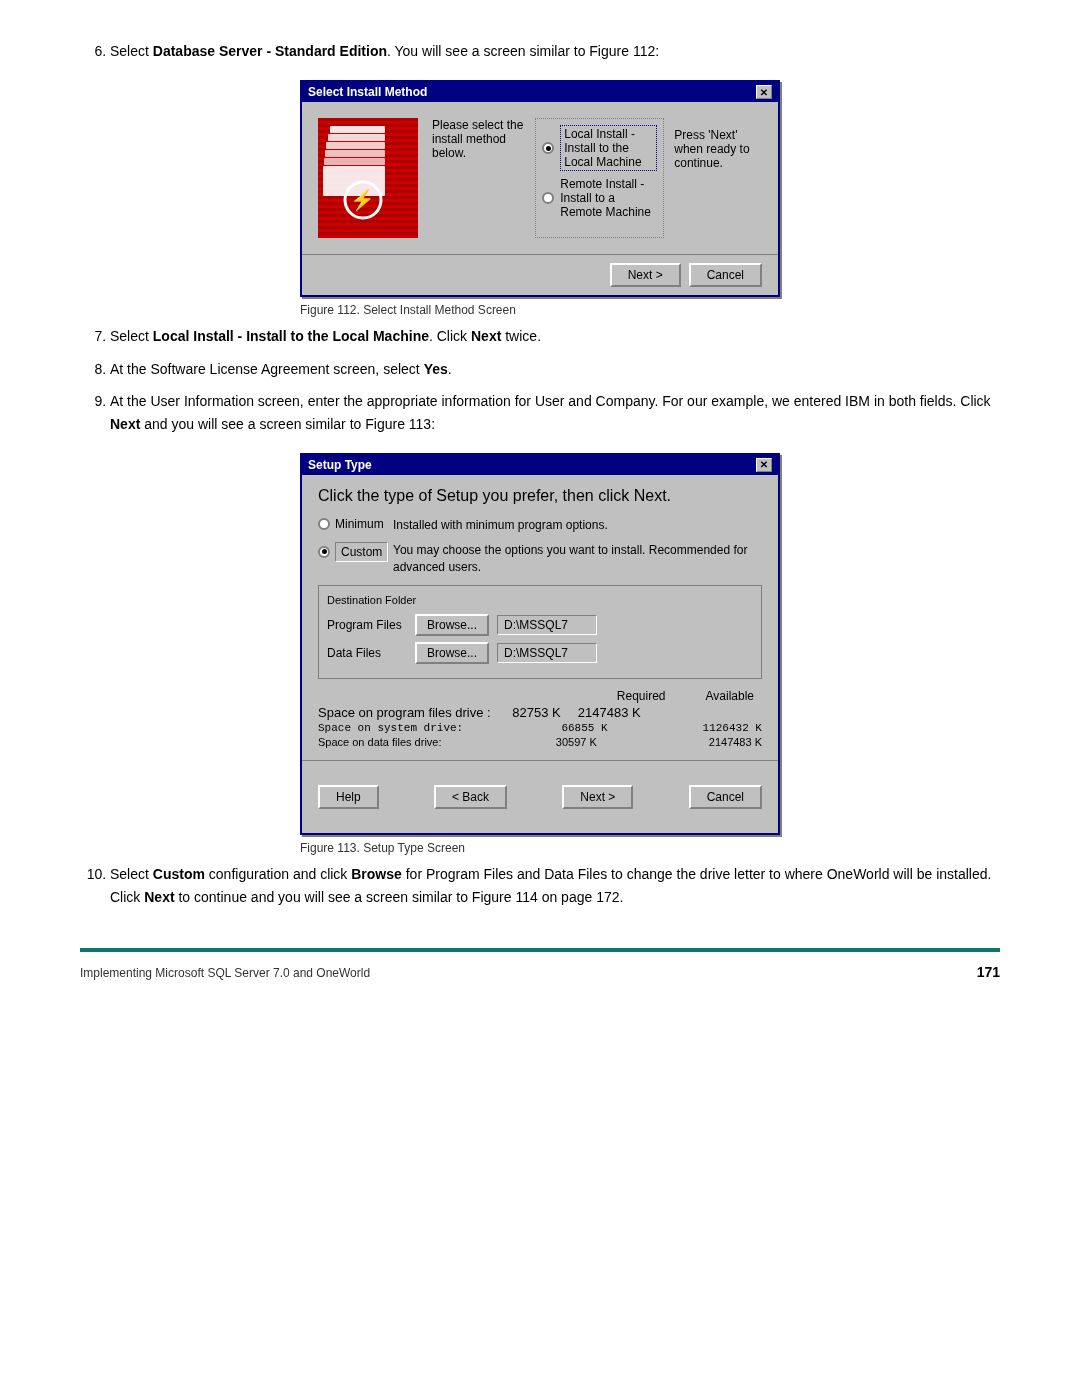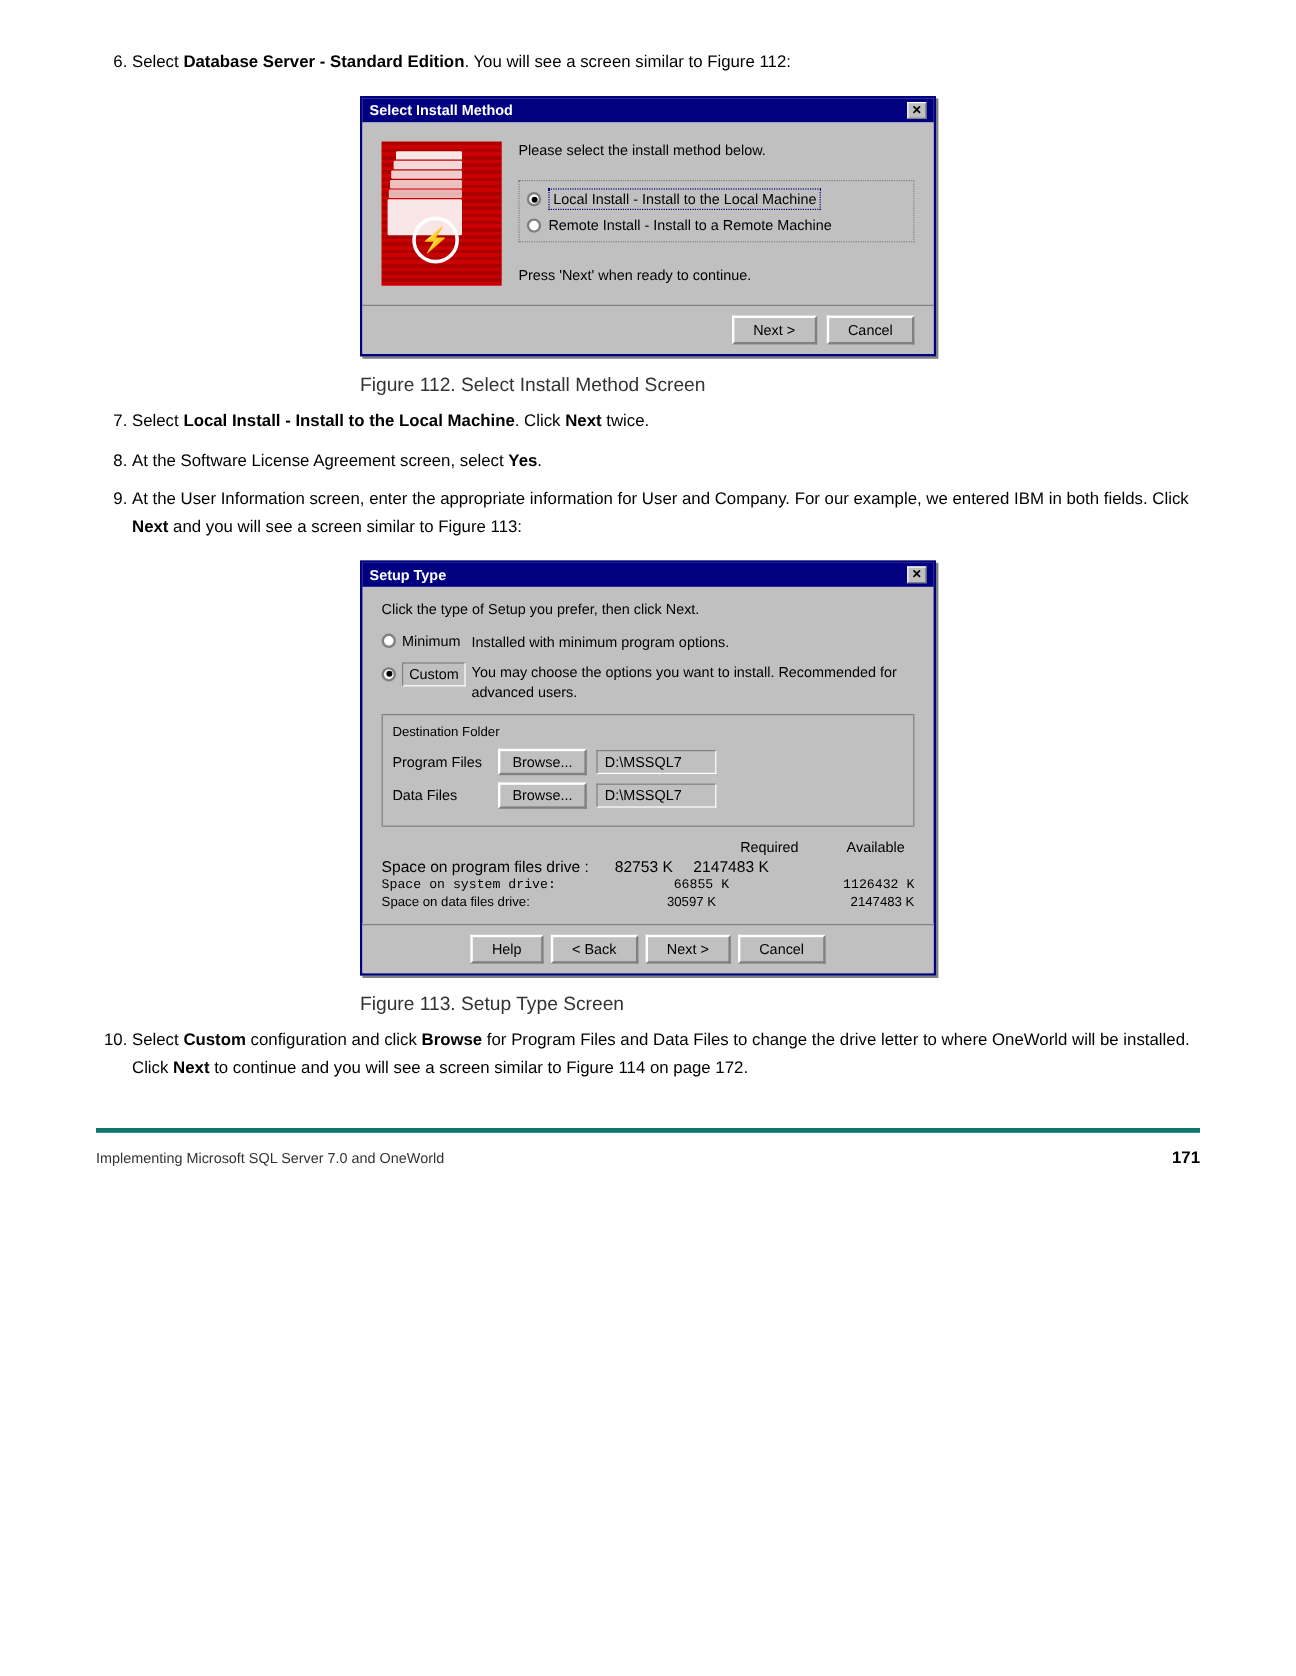--- a/index.html
+++ b/index.html
@@ -21,23 +21,23 @@
     b { font-weight: bold; }
 
     .figure-container {
       margin: 18px auto 8px auto;
       display: flex;
       flex-direction: column;
       align-items: center;
     }
 
     .figure-caption {
-      font-size: 16px;
+      font-size: 12px;
       color: #333;
-      margin-top: 16px;
+      margin-top: 6px;
       text-align: left;
       width: 100%;
       max-width: 480px;
       font-style: normal;
     }
 
     
     .win-dialog {
       border: 2px solid #000080;
       background: #c0c0c0;
@@ -104,21 +104,21 @@
         #cc0000 0px,
         #cc0000 3px,
         #aa0000 3px,
         #aa0000 6px
       );
     }
 
     .win-content {
       flex: 1;
       display: flex;
-      flex-direction: column;
+      flex-direction: row;
       gap: 10px;
     }
 
     .win-label {
       font-size: 12px;
       margin-bottom: 8px;
     }
 
     .win-radio-group {
       display: flex;
@@ -197,21 +197,21 @@
       font-family: Arial, sans-serif;
       font-size: 12px;
       box-shadow: 2px 2px 0 #808080;
     }
 
     .setup-body {
       padding: 12px 16px;
     }
 
     .setup-desc {
-      font-size: 12px;
+      font-size: 16px;
       margin-bottom: 12px;
     }
 
     .setup-type-row {
       display: flex;
       align-items: flex-start;
       gap: 10px;
       margin-bottom: 8px;
     }
 
@@ -276,23 +276,23 @@
     .dest-path {
       font-size: 12px;
       background: #c0c0c0;
       border: 1px solid;
       border-color: #808080 #ffffff #ffffff #808080;
       padding: 2px 6px;
       min-width: 100px;
     }
 
     .setup-footer {
-      padding: 8px 16px;
-      display: flex;
-      justify-content: center;
+      padding: 24px 16px;
+      display: flex;
+      justify-content: space-between;
       gap: 6px;
       border-top: 1px solid #808080;
       background: #c0c0c0;
     }
 
     .page-bottom {
       display: flex;
       justify-content: space-between;
       align-items: flex-end;
       border-top: 4px solid #0f766e;

